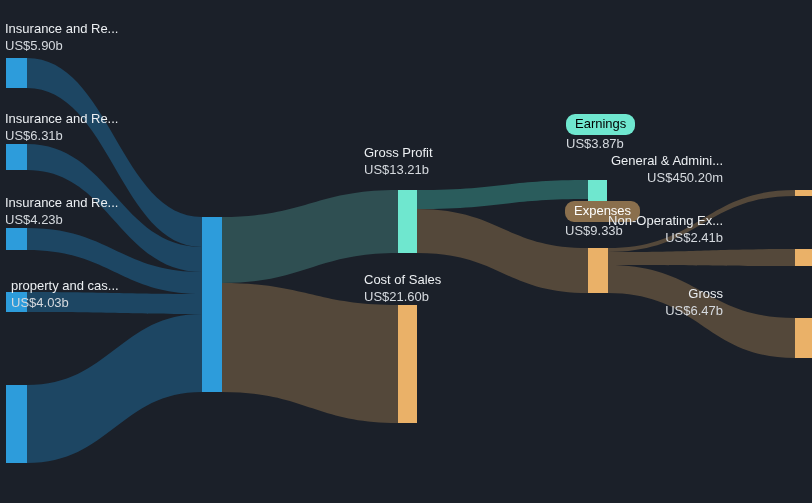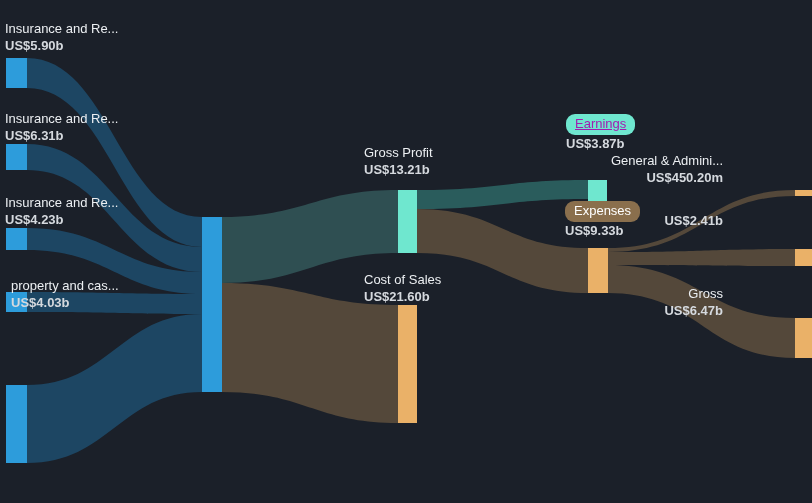--- a/index.html
+++ b/index.html
@@ -36,40 +36,38 @@
   }
   .node-label .lbl-name {
     display: block;
     font-size: 13px;
     color: #eceff2;
   }
   .node-label .lbl-value {
     display: block;
     font-size: 13px;
     color: #d5d9de;
-    font-weight: bold;
   }
   .node-label.align-right {
     text-align: right;
   }
   .pill {
     display: inline-block;
     padding: 2px 9px 3px 9px;
     border-radius: 9px;
     font-size: 13px;
     line-height: 16px;
   }
   .pill-revenue {
     background: #2d9cdb;
     color: #ffffff;
   }
   .pill-earnings {
     background: #6fe7cf;
-    color: #a21caf;
-    text-decoration: underline;
+    color: #000000;
   }
   .pill-expenses {
     background: #8a6f4d;
     color: #ffffff;
   }
   .pill-wrap {
     margin-bottom: 1px;
   }
 </style>
 </head>
@@ -168,20 +166,21 @@
     </span>
     <span class="lbl-value">US$9.33b</span>
   </div>
 
   <div class="node-label align-right" style="right:4px; top:152px;">
     <span class="lbl-name">General &amp; Admini...</span>
     <span class="lbl-value">US$450.20m</span>
   </div>
 
   <div class="node-label align-right" style="right:4px; top:212px;">
+    <span class="lbl-name">Non-Operating Ex...</span>
     <span class="lbl-value">US$2.41b</span>
   </div>
 
   <div class="node-label align-right" style="right:4px; top:285px;">
     <span class="lbl-name">Gross</span>
     <span class="lbl-value">US$6.47b</span>
   </div>
 
 </div>
 

